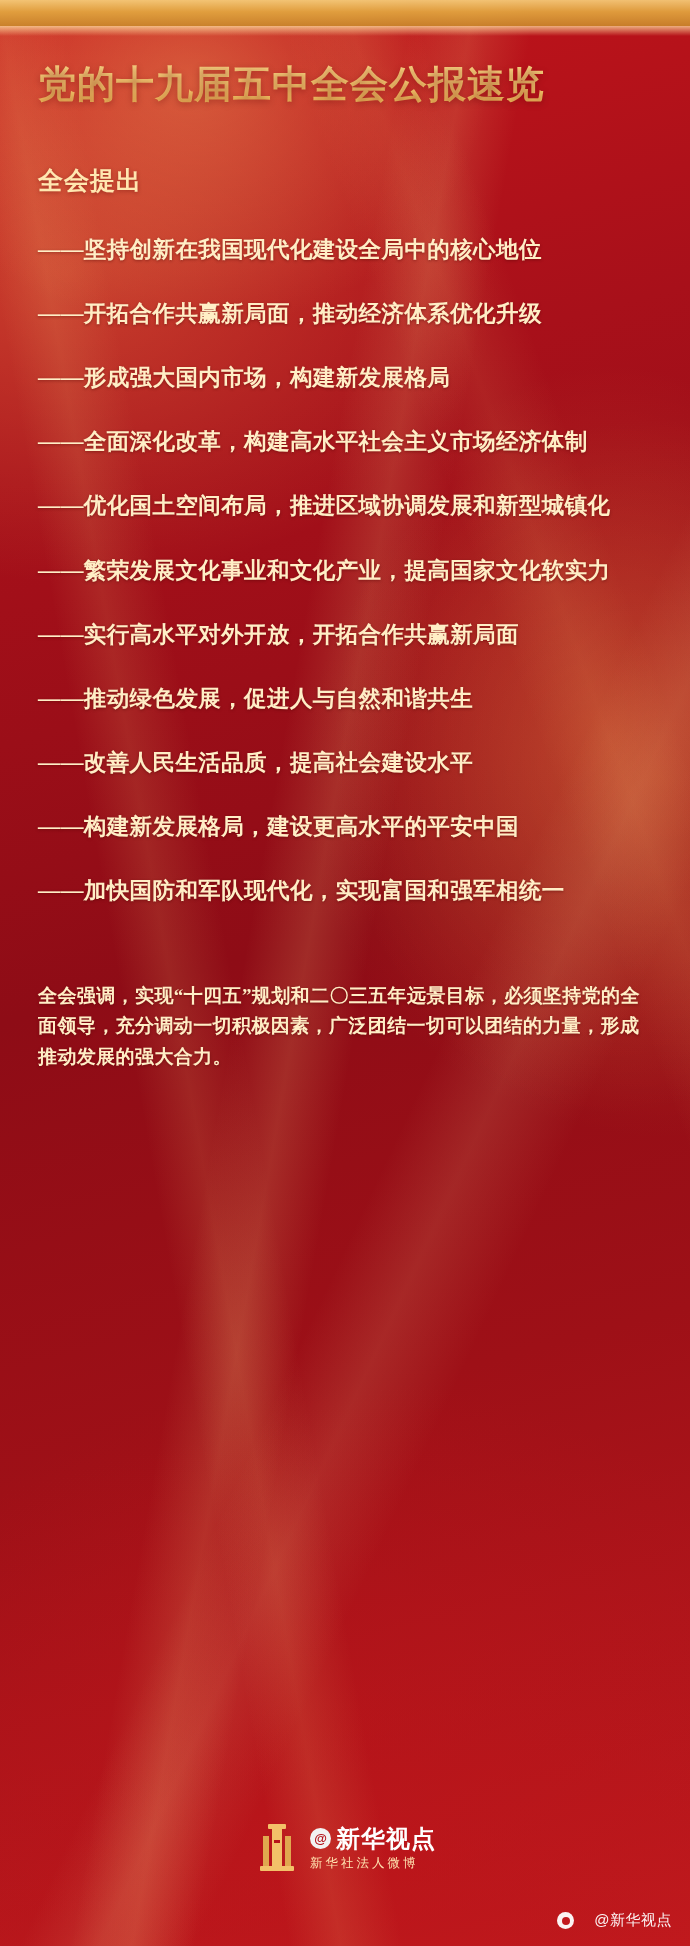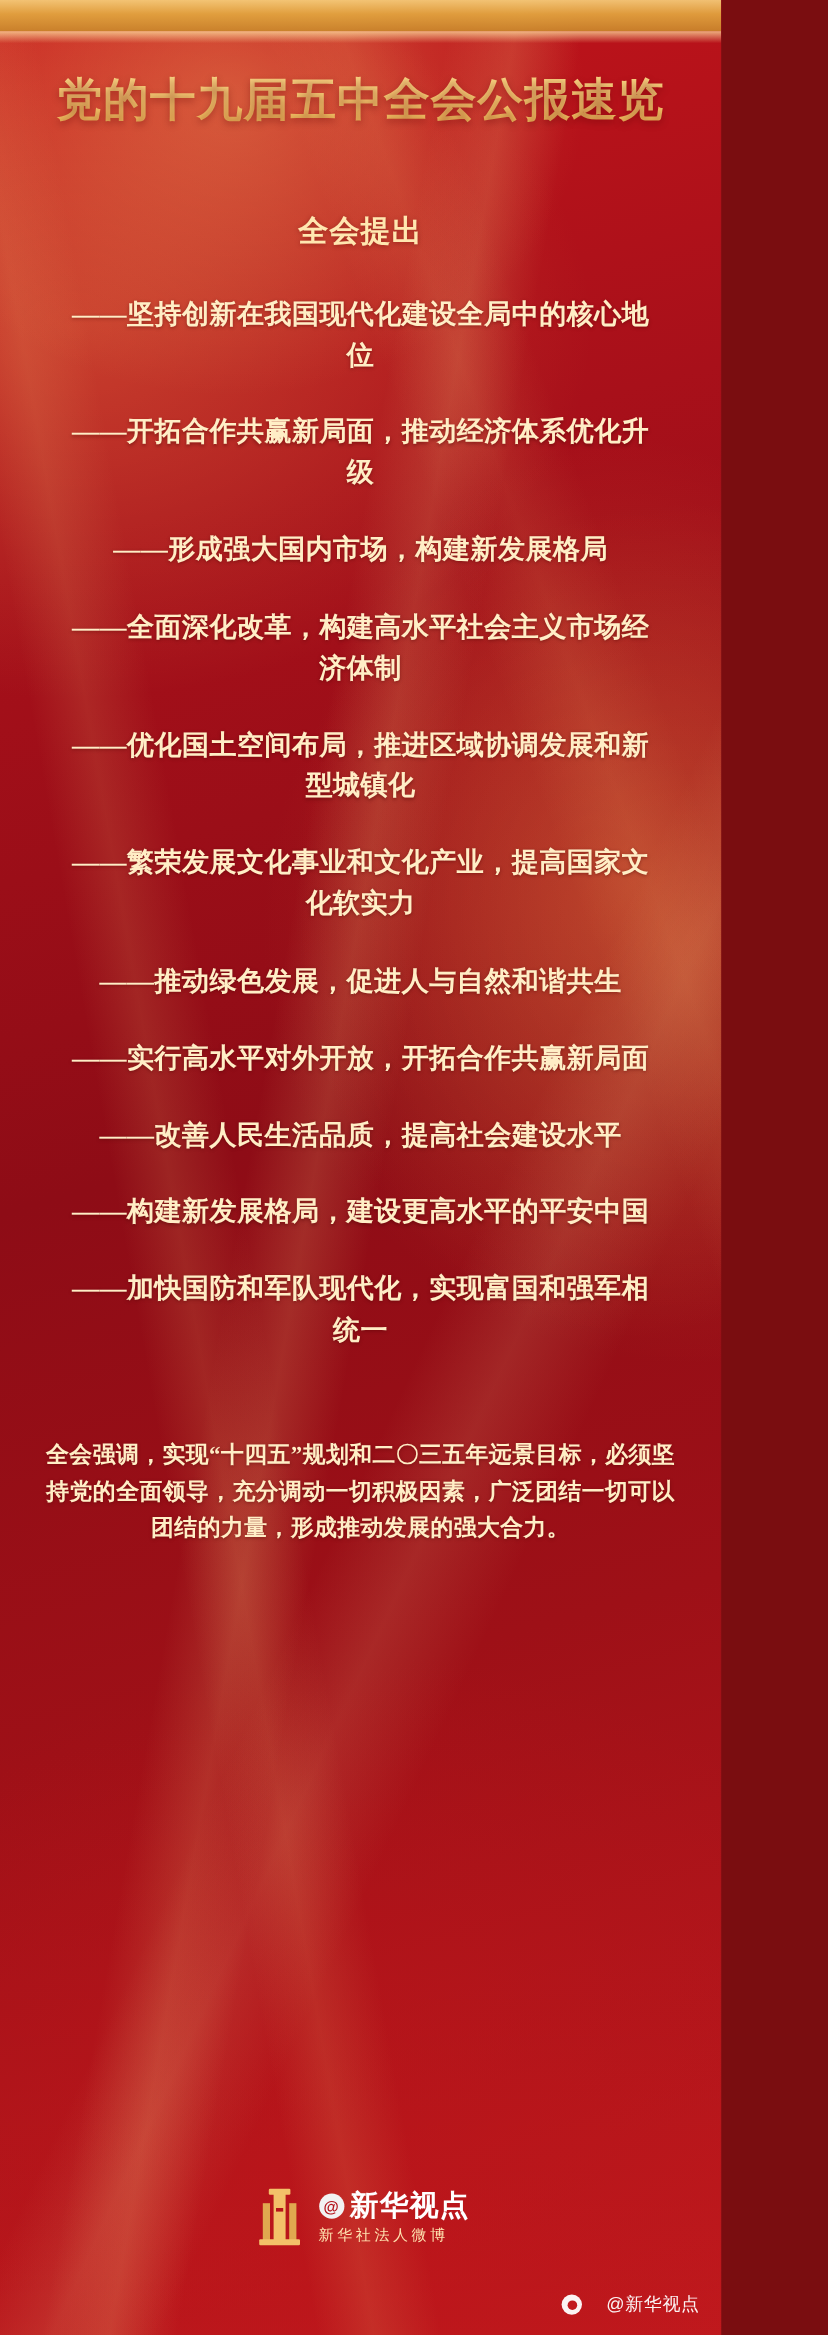--- a/index.html
+++ b/index.html
@@ -5,29 +5,28 @@
   html, body {
     margin: 0;
     padding: 0;
     background: #7a0d10;
   }
   body {
     font-family: "Liberation Serif", "DejaVu Serif", serif;
   }
   .poster {
     position: relative;
-    width: 601px;
+    width: 690px;
     height: 1946px;
     overflow: hidden;
     background:
       radial-gradient(ellipse 700px 500px at 10% 14%, rgba(255,170,90,0.30), rgba(255,170,90,0) 62%),
       radial-gradient(ellipse 600px 600px at 96% 40%, rgba(255,150,70,0.24), rgba(255,150,70,0) 60%),
       radial-gradient(ellipse 800px 700px at 50% 96%, rgba(190,20,25,0.55), rgba(190,20,25,0) 70%),
       linear-gradient(165deg, #c3141a 0%, #a8101a 22%, #8e0c16 48%, #9e1017 70%, #c01a1e 100%);
-    text-align: center;
   }
   
   .rays {
     position: absolute;
     inset: 0;
     background:
       linear-gradient(100deg, rgba(255,200,120,0.00) 40%, rgba(255,205,130,0.16) 46%, rgba(255,205,130,0.00) 52%),
       linear-gradient(80deg, rgba(255,190,110,0.00) 28%, rgba(255,200,120,0.13) 33%, rgba(255,200,120,0.00) 39%),
       linear-gradient(115deg, rgba(255,210,140,0.00) 58%, rgba(255,215,150,0.12) 63%, rgba(255,215,150,0.00) 69%),
       linear-gradient(70deg, rgba(255,180,100,0.00) 70%, rgba(255,195,115,0.10) 75%, rgba(255,195,115,0.00) 80%);
@@ -73,32 +72,32 @@
     letter-spacing: 1px;
     color: #ffe9ae;
     background: linear-gradient(180deg, #fff4d0 0%, #ffdf93 45%, #f0b957 100%);
     -webkit-background-clip: text;
     background-clip: text;
     -webkit-text-fill-color: transparent;
     text-shadow: 0 2px 6px rgba(90,0,0,0.35);
     line-height: 1.2;
   }
   .subtitle {
-    margin: 12px;
+    margin: 0;
     padding-top: 56px;
     padding-bottom: 6px;
     font-size: 25px;
     font-weight: bold;
     color: #ffe7b0;
     letter-spacing: 1px;
     text-shadow: 0 1px 4px rgba(80,0,0,0.4);
   }
   .items {
     list-style: none;
-    margin: 11px;
+    margin: 0;
     padding: 0;
   }
   .item {
     font-size: 22.5px;
     line-height: 1.52;
     color: #ffeec6;
     margin-top: 30px;
     text-shadow: 0 1px 3px rgba(70,0,0,0.45);
     font-weight: bold;
     letter-spacing: 0.4px;
@@ -211,22 +210,22 @@
     <h1 class="title">党的十九届五中全会公报速览</h1>
     <h2 class="subtitle">全会提出</h2>
 
     <ul class="items">
       <li class="item">——坚持创新在我国现代化建设全局中的核心地位</li>
       <li class="item">——开拓合作共赢新局面，推动经济体系优化升级</li>
       <li class="item">——形成强大国内市场，构建新发展格局</li>
       <li class="item">——全面深化改革，构建高水平社会主义市场经济体制</li>
       <li class="item">——优化国土空间布局，推进区域协调发展和新型城镇化</li>
       <li class="item">——繁荣发展文化事业和文化产业，提高国家文化软实力</li>
+      <li class="item">——实行高水平对外开放，开拓合作共赢新局面</li>
       <li class="item">——推动绿色发展，促进人与自然和谐共生</li>
-      <li class="item">——实行高水平对外开放，开拓合作共赢新局面</li>
       <li class="item">——改善人民生活品质，提高社会建设水平</li>
       <li class="item">——构建新发展格局，建设更高水平的平安中国</li>
       <li class="item">——加快国防和军队现代化，实现富国和强军相统一</li>
     </ul>
 
     <p class="closing">全会强调，实现“十四五”规划和二〇三五年远景目标，必须坚持党的全面领导，充分调动一切积极因素，广泛团结一切可以团结的力量，形成推动发展的强大合力。</p>
   </div>
 
   <div class="footer">
     <div class="logo-mark">

